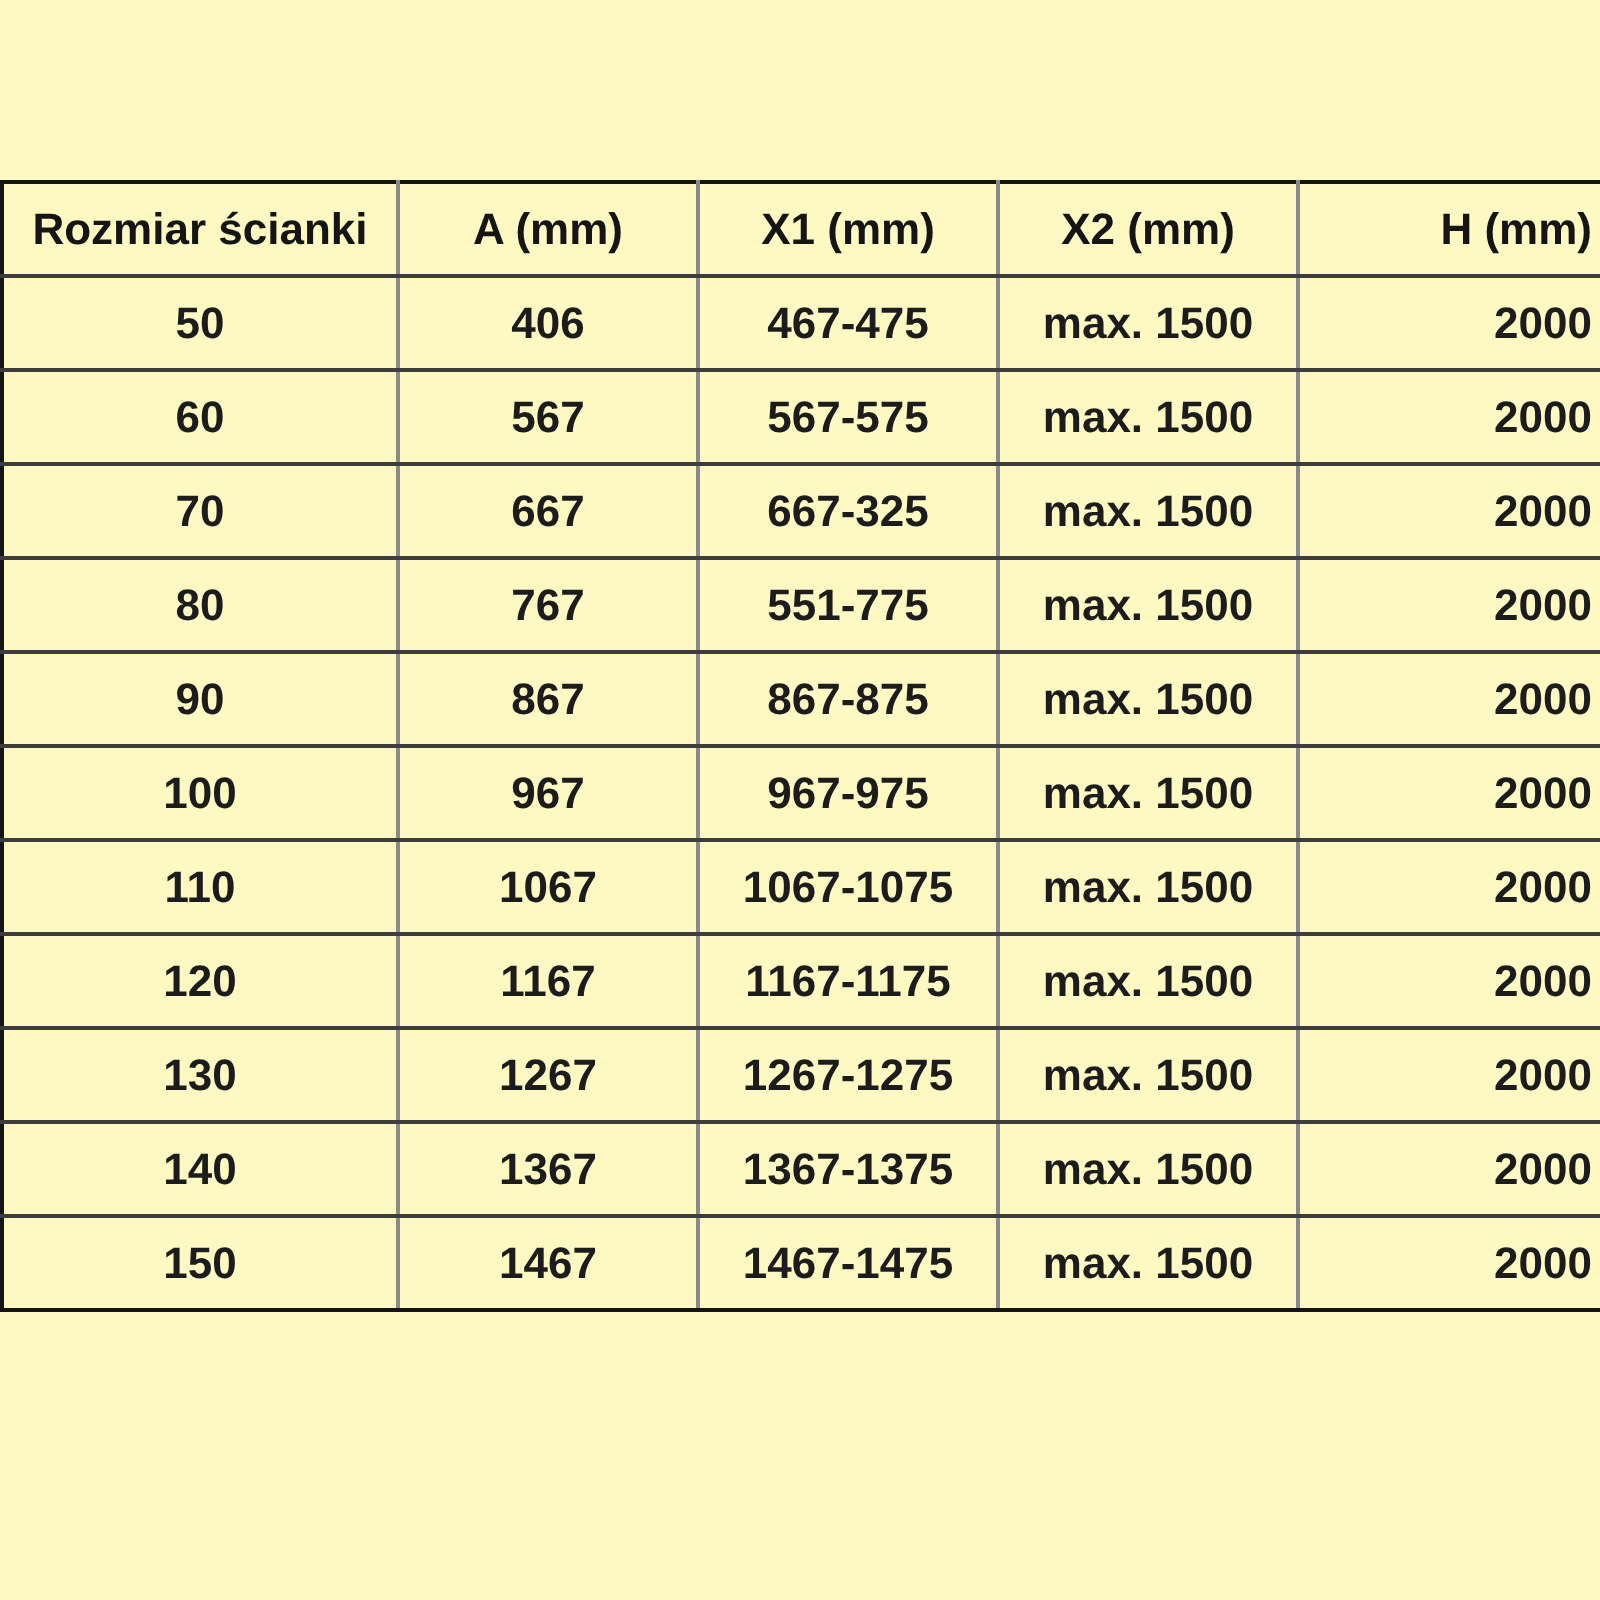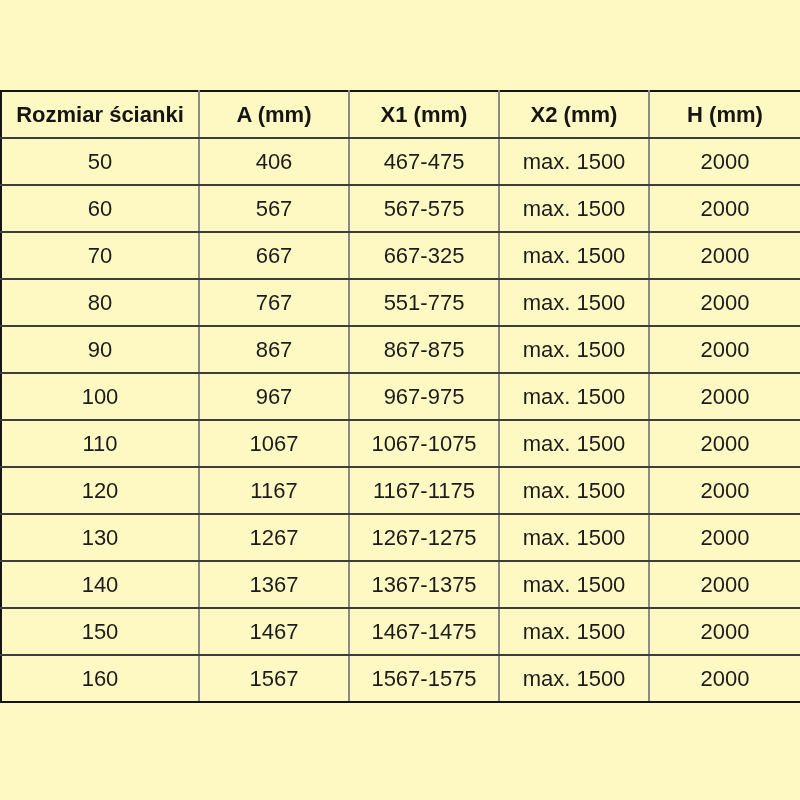--- a/index.html
+++ b/index.html
@@ -40,30 +40,30 @@
     border-top-color: #3d3d3d;
     border-bottom-color: #3d3d3d;
     border-left-color: #8a8a8a;
     border-right-color: #8a8a8a;
   }
   .spec-table th {
     font-weight: bold;
     color: #151515;
   }
   .spec-table td {
-    font-weight: normal;
+    font-weight: bold;
     color: #1c1c1c;
   }
   
   .spec-table tr:first-child th { border-top-color: #151515; }
   .spec-table tr:last-child td { border-bottom-color: #151515; }
   .spec-table th:first-child,
   .spec-table td:first-child { border-left-color: #151515; }
   .spec-table th:last-child,
-  .spec-table td:last-child { border-right-color: #151515; }
+  .spec-table td:last-child { border-right-color: #151515; text-align: right; }
 </style>
 </head>
 <body>
 
 <div class="page">
   <table class="spec-table">
     <colgroup>
       <col style="width:198px">
       <col style="width:150px">
       <col style="width:150px">
@@ -150,22 +150,15 @@
         <td>max. 1500</td>
         <td>2000</td>
       </tr>
       <tr>
         <td>150</td>
         <td>1467</td>
         <td>1467-1475</td>
         <td>max. 1500</td>
         <td>2000</td>
       </tr>
-      <tr>
-        <td>160</td>
-        <td>1567</td>
-        <td>1567-1575</td>
-        <td>max. 1500</td>
-        <td>2000</td>
-      </tr>
     </tbody>
   </table>
 </div>
 
 </body></html>

